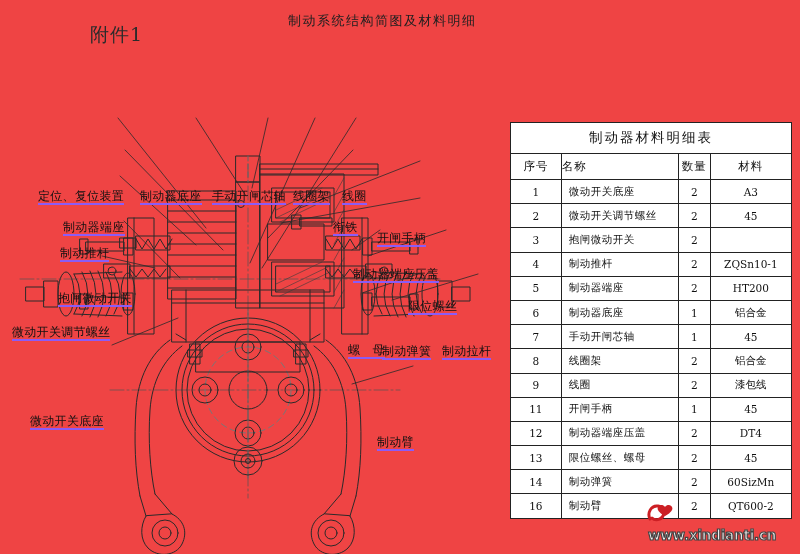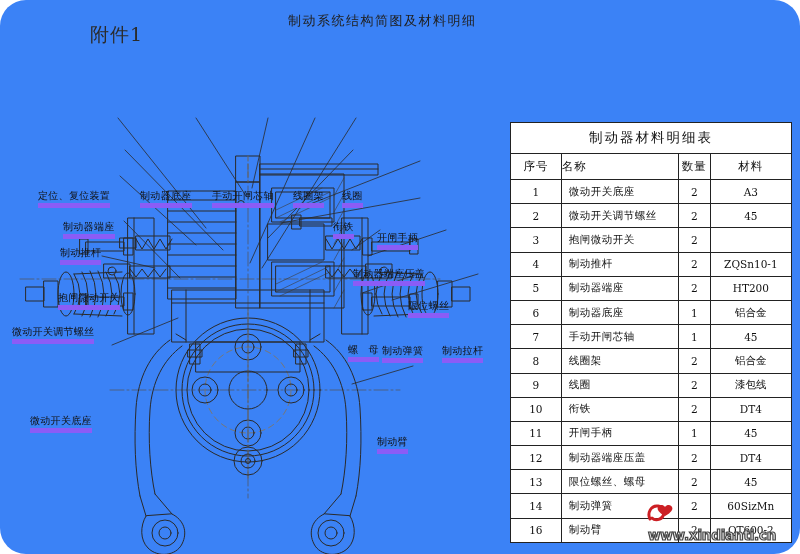--- a/index.html
+++ b/index.html
@@ -4,21 +4,21 @@
 <style>
   html,body{margin:0;padding:0;}
   body{
     width:800px;height:554px;
     background:#ffffff;
     font-family:"DejaVu Sans","Liberation Sans",sans-serif;
     color:#1a1a1a;
     overflow:hidden;
     position:relative;
   }
-  #page{position:relative;width:800px;height:554px;background:#3b82f6;border-radius:26px;}
+  #page{position:relative;width:800px;height:554px;background:#ef4444;}
 
   
   .attach-label{
     position:absolute;left:90px;top:22px;
     font-family:"DejaVu Serif","Liberation Serif",serif;
     font-size:19px;letter-spacing:1px;color:#2b2b2b;
   }
   .doc-title{
     position:absolute;left:288px;top:12px;
     font-family:"DejaVu Serif","Liberation Serif",serif;
@@ -26,25 +26,25 @@
     white-space:nowrap;
   }
 
   
   #drawing{position:absolute;left:0;top:78px;width:500px;height:476px;}
   #drawing svg{display:block;}
 
   .dlabel{
     position:absolute;
     font-family:"DejaVu Sans","Liberation Sans",sans-serif;
-    font-size:10px;
+    font-size:12px;
     color:#111;
     white-space:nowrap;
     letter-spacing:.3px;
-    border-bottom:5px solid #8b5cf6;
+    border-bottom:2px solid #8b5cf6;
     padding-bottom:1px;
     line-height:12px;
   }
 
   
   #mat-table{
     position:absolute;left:510px;top:122px;
     width:282px;
     border:1.4px solid #111;
     border-collapse:collapse;
@@ -396,26 +396,20 @@
         <td class="c-qty">2</td>
         <td class="c-mat">铝合金</td>
       </tr>
       <tr>
         <td class="c-idx">9</td>
         <td class="c-name">线圈</td>
         <td class="c-qty">2</td>
         <td class="c-mat">漆包线</td>
       </tr>
       <tr>
-        <td class="c-idx">10</td>
-        <td class="c-name">衔铁</td>
-        <td class="c-qty">2</td>
-        <td class="c-mat">DT4</td>
-      </tr>
-      <tr>
         <td class="c-idx">11</td>
         <td class="c-name">开闸手柄</td>
         <td class="c-qty">1</td>
         <td class="c-mat">45</td>
       </tr>
       <tr>
         <td class="c-idx">12</td>
         <td class="c-name">制动器端座压盖</td>
         <td class="c-qty">2</td>
         <td class="c-mat">DT4</td>

